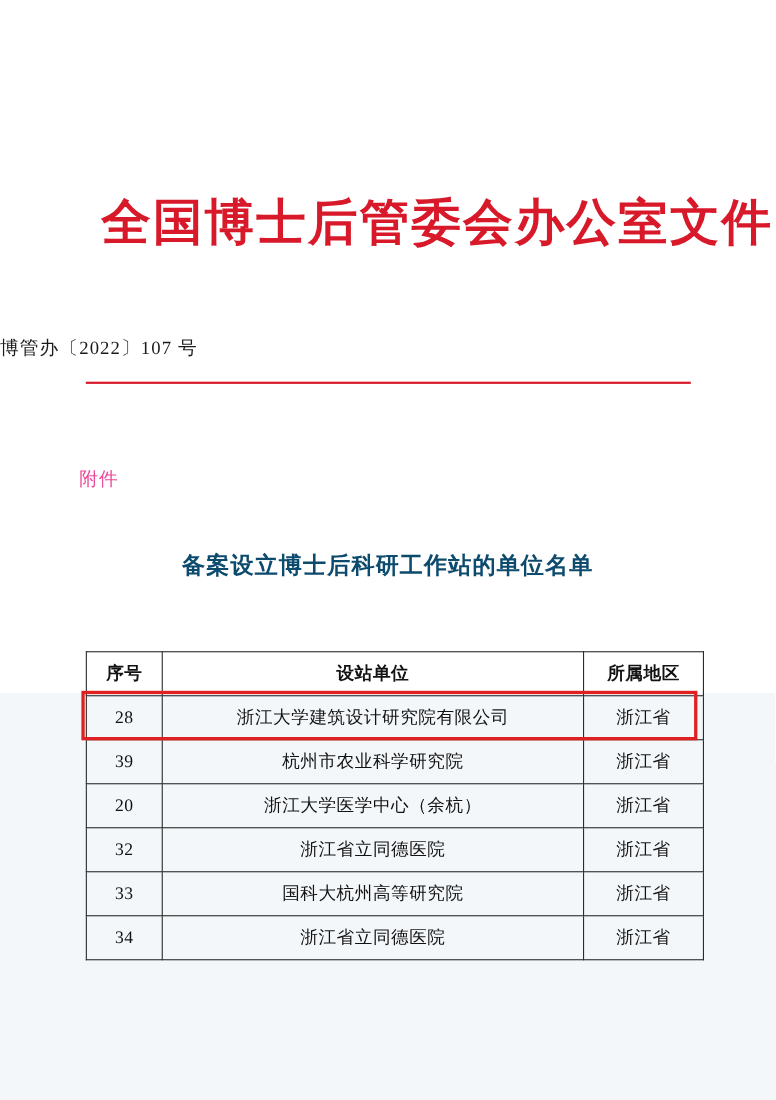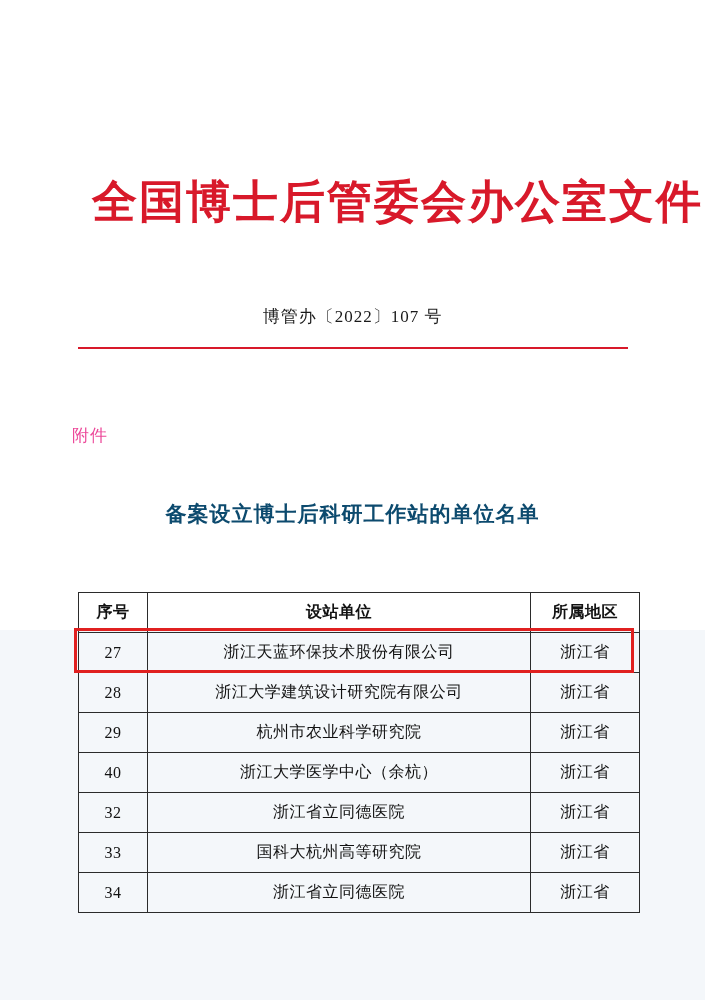--- a/index.html
+++ b/index.html
@@ -45,21 +45,20 @@
     letter-spacing: 2px;
     white-space: nowrap;
     margin-left: 45px;
   }
 
   .doc-number {
     position: absolute;
     top: 305px;
     left: 0;
     width: 705px;
-    text-align: center;
     font-size: 17px;
     color: #1a1a1a;
     letter-spacing: 1px;
   }
 
   .red-rule {
     position: absolute;
     top: 347px;
     left: 78px;
     width: 550px;
@@ -148,36 +147,31 @@
   <table class="unit-table">
     <thead>
       <tr>
         <th class="col-no">序号</th>
         <th class="col-unit">设站单位</th>
         <th class="col-region">所属地区</th>
       </tr>
     </thead>
     <tbody>
       <tr>
-        <td>27</td>
-        <td>浙江天蓝环保技术股份有限公司</td>
-        <td>浙江省</td>
-      </tr>
-      <tr>
         <td>28</td>
         <td>浙江大学建筑设计研究院有限公司</td>
         <td>浙江省</td>
       </tr>
       <tr>
-        <td>29</td>
+        <td>39</td>
         <td>杭州市农业科学研究院</td>
         <td>浙江省</td>
       </tr>
       <tr>
-        <td>40</td>
+        <td>20</td>
         <td>浙江大学医学中心（余杭）</td>
         <td>浙江省</td>
       </tr>
       <tr>
         <td>32</td>
         <td>浙江省立同德医院</td>
         <td>浙江省</td>
       </tr>
       <tr>
         <td>33</td>

